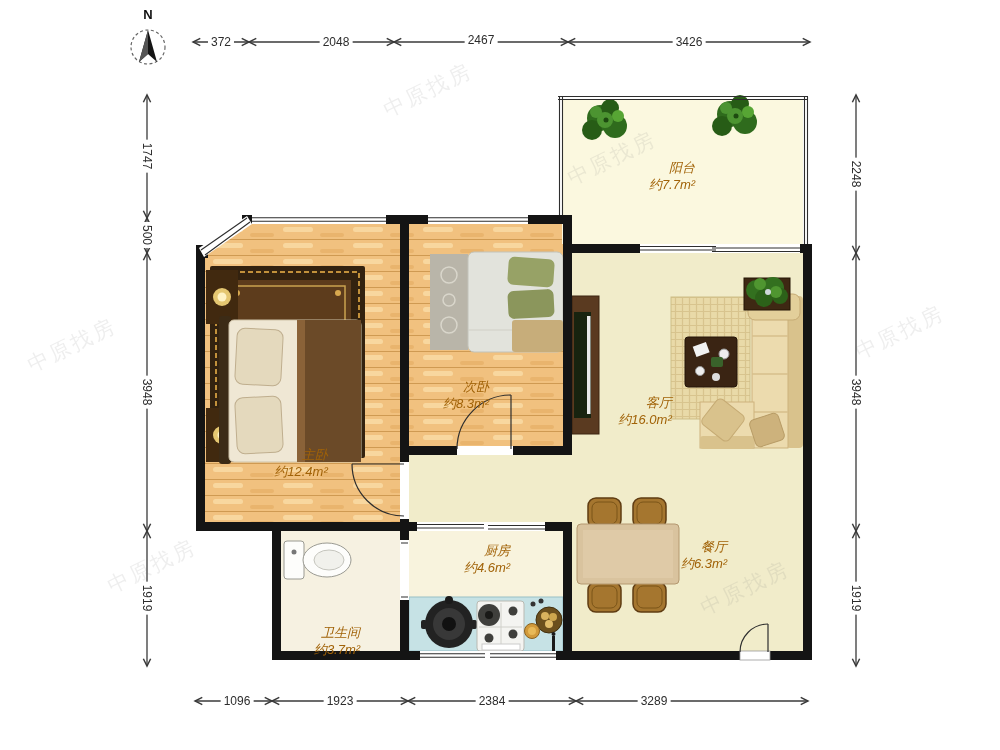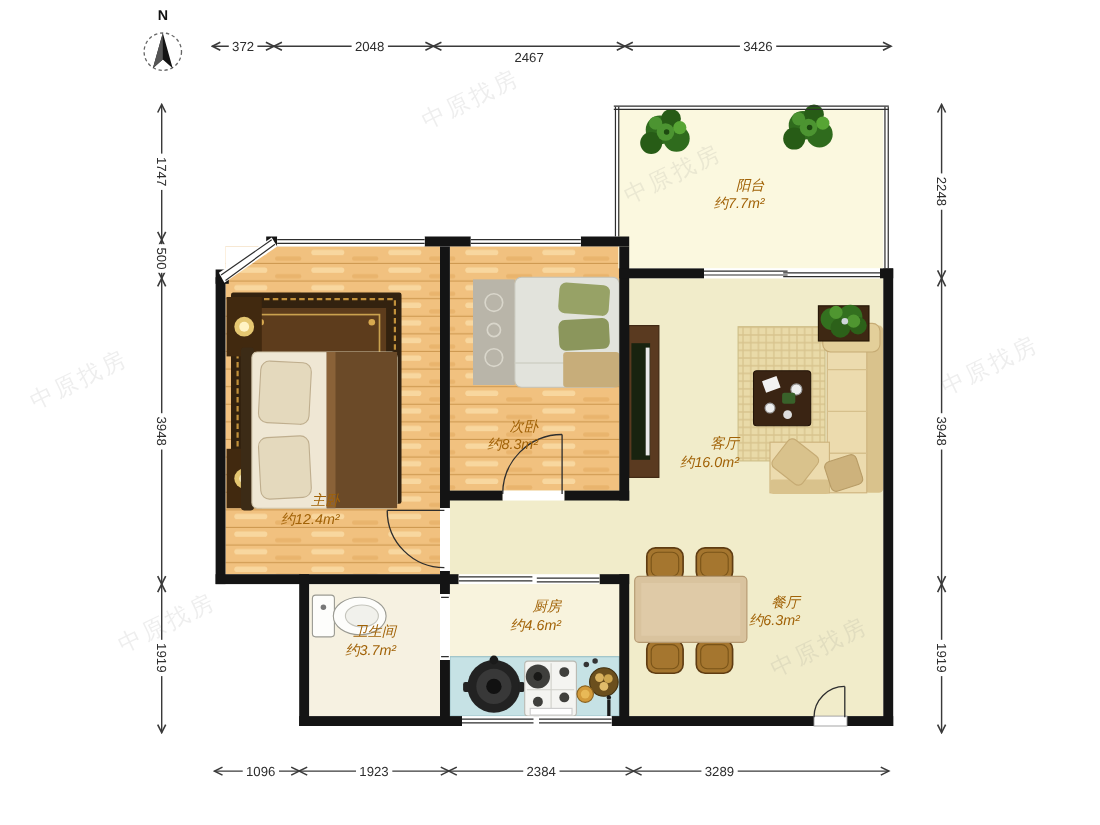--- a/index.html
+++ b/index.html
@@ -330,44 +330,44 @@
   <span class="north" style="left:148px;top:14px">N</span>
 
   <div class="rlabel" style="left:672px;top:177px">
     <div class="rname">阳台</div>
     <div class="rarea">约7.7m²</div>
   </div>
   <div class="rlabel" style="left:466px;top:396px">
     <div class="rname">次卧</div>
     <div class="rarea">约8.3m²</div>
   </div>
-  <div class="rlabel" style="left:282px;top:464px">
+  <div class="rlabel" style="left:301px;top:464px">
     <div class="rname">主卧</div>
     <div class="rarea">约12.4m²</div>
   </div>
   <div class="rlabel" style="left:645px;top:412px">
     <div class="rname">客厅</div>
     <div class="rarea">约16.0m²</div>
   </div>
   <div class="rlabel" style="left:487px;top:560px">
     <div class="rname">厨房</div>
     <div class="rarea">约4.6m²</div>
   </div>
-  <div class="rlabel" style="left:337px;top:583px">
+  <div class="rlabel" style="left:337px;top:642px">
     <div class="rname">卫生间</div>
     <div class="rarea">约3.7m²</div>
   </div>
   <div class="rlabel" style="left:704px;top:556px">
     <div class="rname">餐厅</div>
     <div class="rarea">约6.3m²</div>
   </div>
 
   <span class="dim" style="left:221px;top:42px">372</span>
   <span class="dim" style="left:336px;top:42px">2048</span>
-  <span class="dim" style="left:481px;top:52px">2467</span>
+  <span class="dim" style="left:481px;top:40px">2467</span>
   <span class="dim" style="left:689px;top:42px">3426</span>
 
   <span class="dim dimv" style="left:147px;top:156px">1747</span>
   <span class="dim dimv" style="left:147px;top:235px">500</span>
   <span class="dim dimv" style="left:147px;top:392px">3948</span>
   <span class="dim dimv" style="left:147px;top:598px">1919</span>
 
   <span class="dim dimv" style="left:856px;top:174px">2248</span>
   <span class="dim dimv" style="left:856px;top:392px">3948</span>
   <span class="dim dimv" style="left:856px;top:598px">1919</span>

